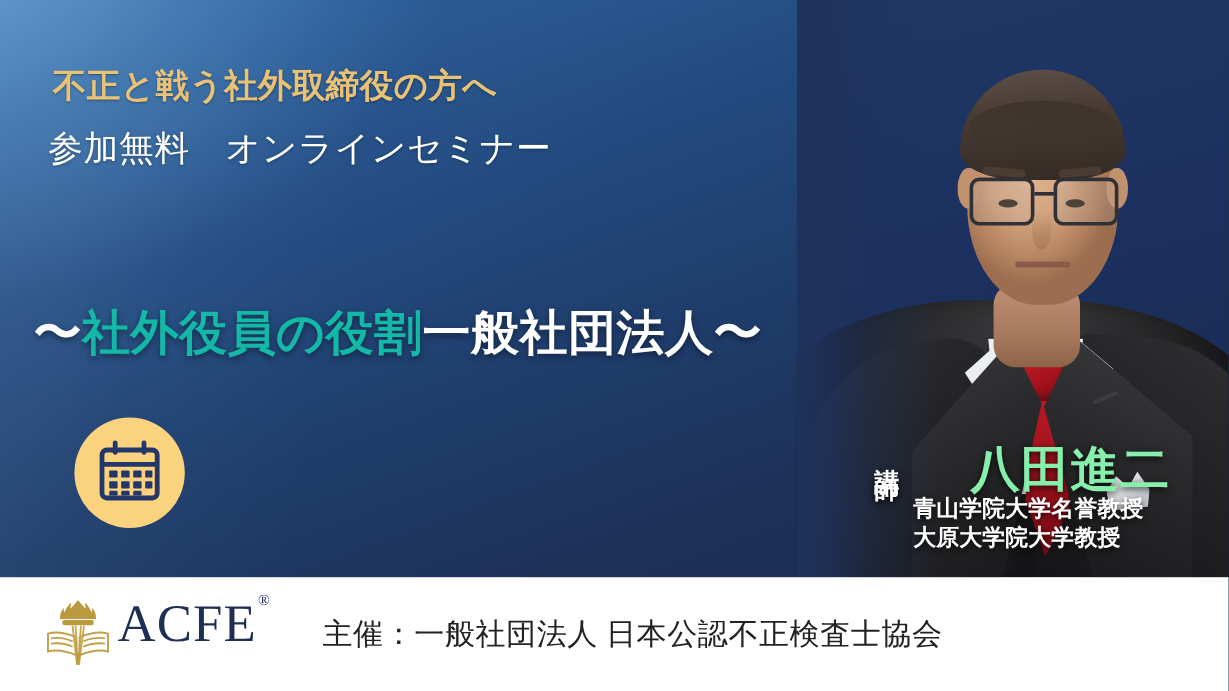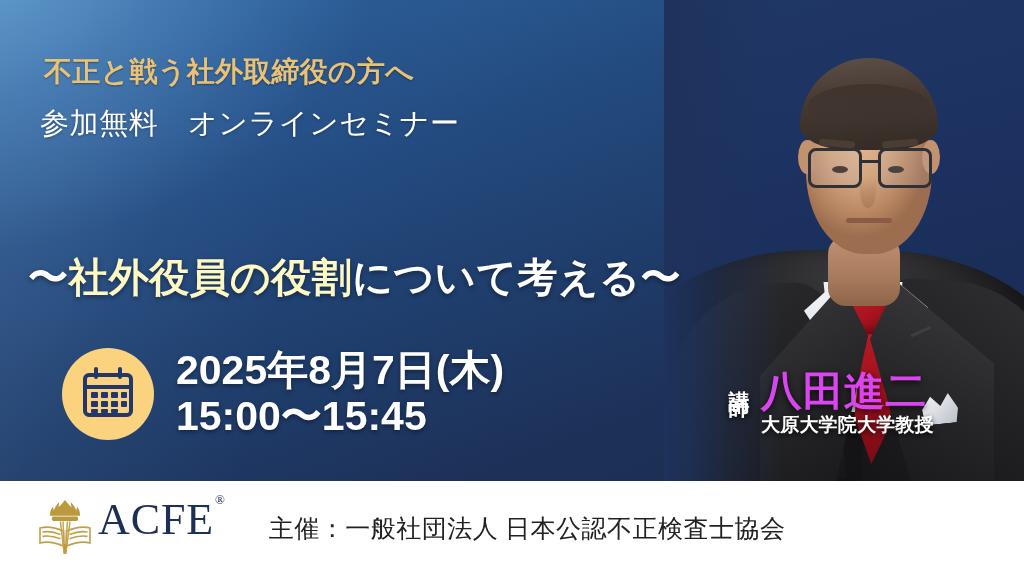--- a/index.html
+++ b/index.html
@@ -300,21 +300,21 @@
   .subtitle {
     position: absolute;
     left: 28px; top: 250px;
     font-size: 40px;
     font-weight: bold;
     color: #ffffff;
     letter-spacing: 0.01em;
     text-shadow: 0 2px 5px rgba(0,0,0,0.42);
     white-space: nowrap;
   }
-  .subtitle .gold { color: #fef9c3; }
+  .subtitle .gold { color: #14b8a6; }
 
   
   .datewrap {
     position: absolute;
     left: 62px; top: 348px;
     display: flex;
     align-items: center;
     gap: 22px;
   }
   .cal-circle {
@@ -358,25 +358,26 @@
     letter-spacing: 0.30em;
     line-height: 1;
     text-shadow: 0 2px 5px rgba(0,0,0,0.75);
     padding-top: 4px;
     font-family: "Liberation Serif", "DejaVu Serif", serif;
   }
   .speaker-text { display: flex; flex-direction: column; }
   .speaker-name {
     font-size: 41px;
     font-weight: bold;
-    color: #d946ef;
+    color: #86efac;
     letter-spacing: 0.01em;
     line-height: 1.06;
     text-shadow: 0 2px 6px rgba(0,0,0,0.8);
     white-space: nowrap;
+    margin-left: 48px;
   }
   .speaker-aff {
     font-family: "Liberation Serif", "DejaVu Serif", serif;
     font-size: 19px;
     font-weight: bold;
     color: #ffffff;
     line-height: 1.24;
     letter-spacing: 0.01em;
     text-shadow: 0 2px 5px rgba(0,0,0,0.8);
     white-space: nowrap;
@@ -471,21 +472,21 @@
       <div class="p-lens r"></div>
     </div>
     <div class="p-nose"></div>
     <div class="p-mouth"></div>
     <div class="p-fade-left"></div>
   </div>
 
   <div class="kicker">不正と戦う社外取締役の方へ</div>
   <div class="subkicker">参加無料　オンラインセミナー</div>
   <div class="subtitle">
-    <span>〜</span><span class="gold">社外役員の役割</span><span>について考える〜</span>
+    <span>〜</span><span class="gold">社外役員の役割</span><span>一般社団法人〜</span>
   </div>
 
   <div class="datewrap">
     <div class="cal-circle">
       <svg width="56" height="56" viewBox="0 0 56 56" aria-hidden="true">
         <rect x="5" y="9" width="46" height="40" rx="4" fill="none" stroke="#23376a" stroke-width="4"></rect>
         <path d="M5 21 H51" stroke="#23376a" stroke-width="4"></path>
         <path d="M16 3 V11" stroke="#23376a" stroke-width="4" stroke-linecap="round"></path>
         <path d="M40 3 V11" stroke="#23376a" stroke-width="4" stroke-linecap="round"></path>
         <g fill="#23376a">
@@ -496,30 +497,27 @@
           <rect x="11" y="35" width="7" height="6" rx="1"></rect>
           <rect x="21" y="35" width="7" height="6" rx="1"></rect>
           <rect x="31" y="35" width="7" height="6" rx="1"></rect>
           <rect x="41" y="35" width="6" height="6" rx="1"></rect>
           <rect x="11" y="43" width="7" height="4" rx="1"></rect>
           <rect x="21" y="43" width="7" height="4" rx="1"></rect>
           <rect x="31" y="43" width="7" height="4" rx="1"></rect>
         </g>
       </svg>
     </div>
-    <div class="datelines">
-      <div class="dateline">2025年8月7日(木)</div>
-      <div class="dateline">15:00〜15:45</div>
-    </div>
   </div>
 
   <div class="speaker">
     <div class="speaker-label">講師</div>
     <div class="speaker-text">
       <div class="speaker-name">八田進二</div>
+      <div class="speaker-aff">青山学院大学名誉教授</div>
       <div class="speaker-aff">大原大学院大学教授</div>
     </div>
   </div>
 
   <div class="footer">
     <div class="acfe-logo">
       <div class="acfe-mark">
         <svg width="58" height="62" viewBox="0 0 58 62" aria-hidden="true">
 
           <g fill="#bb9a3f">

